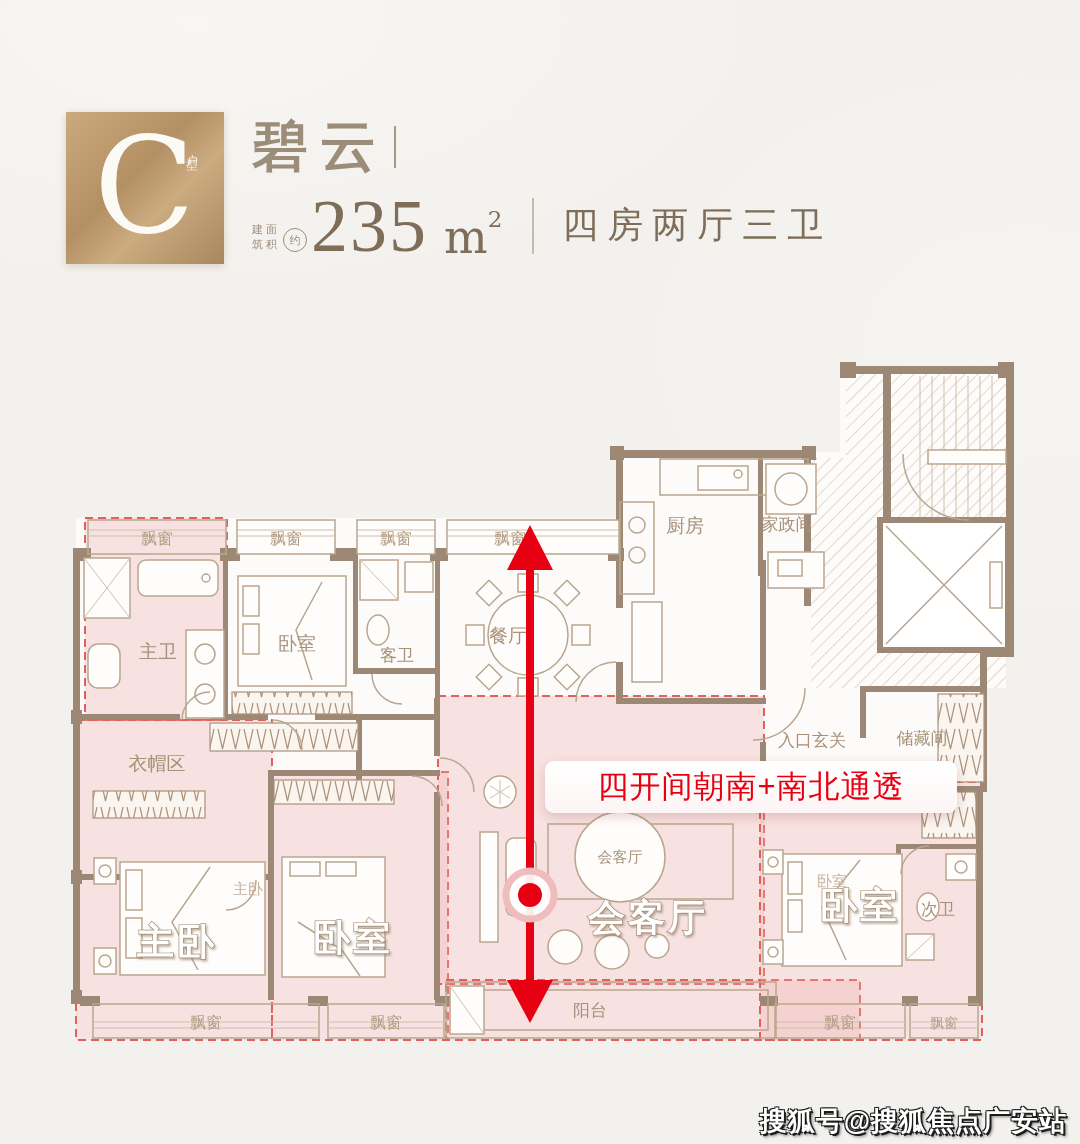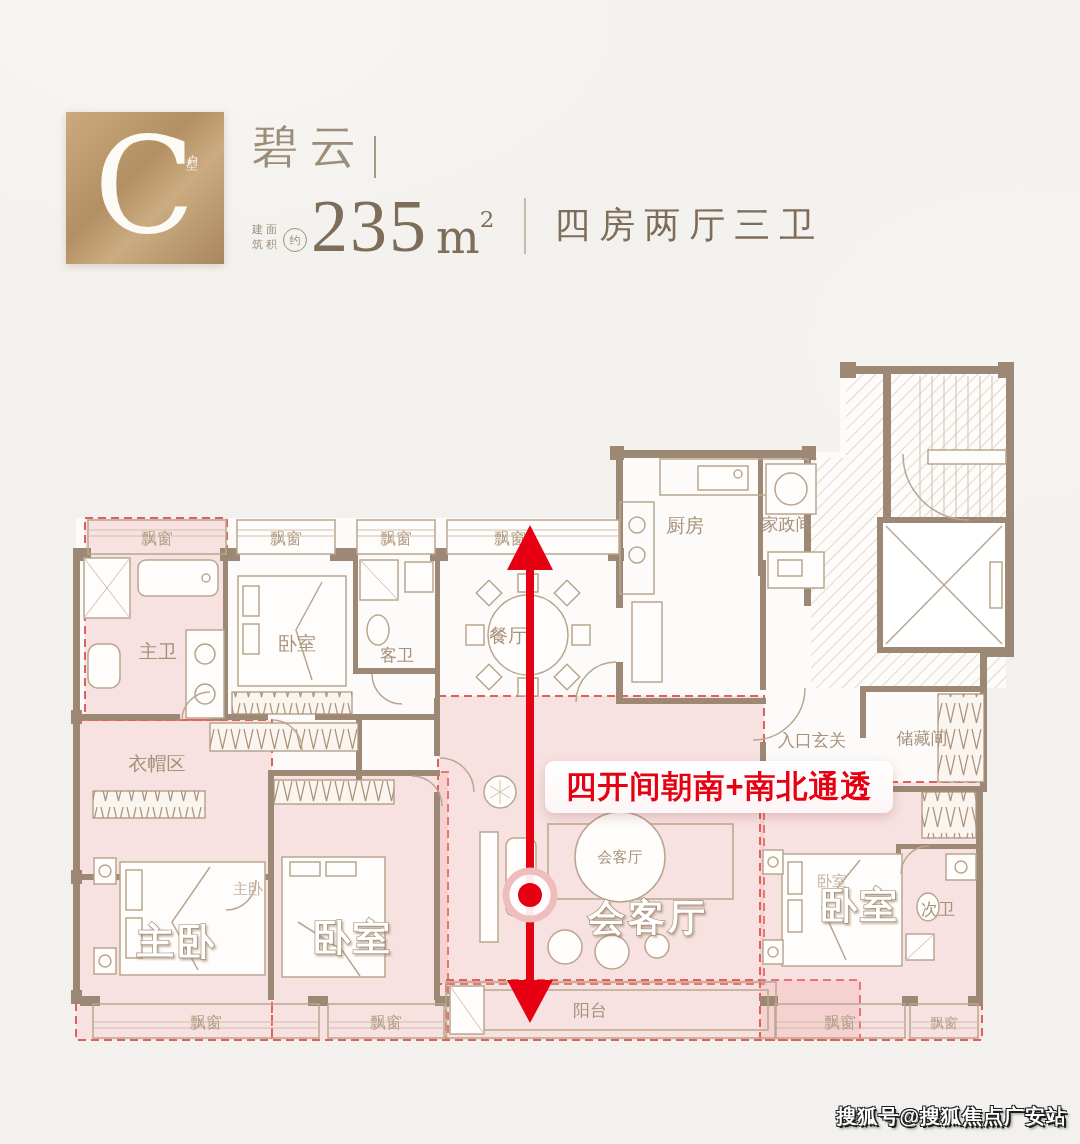--- a/index.html
+++ b/index.html
@@ -17,55 +17,55 @@
   
   .logo{position:absolute;left:66px;top:112px;width:158px;height:152px;
     background:linear-gradient(135deg,#cbaa7d 0%,#b39064 42%,#cbab80 62%,#a8875e 100%);
     box-shadow:0 2px 8px rgba(150,120,80,.28);}
   .logo .c{position:absolute;left:28px;top:-2px;font-family:"DejaVu Serif",serif;
     font-size:132px;line-height:152px;color:#fcfaf5;font-weight:400;}
   .logo .side{position:absolute;right:24px;top:32px;writing-mode:vertical-rl;
     font-size:12px;letter-spacing:5px;color:rgba(255,255,255,.85);}
 
   .title-row{position:absolute;left:252px;top:116px;height:62px;display:flex;
-    align-items:flex-end;font-weight:400;font-size:46px;letter-spacing:12px;color:#9c8d79;}
+    align-items:center;font-weight:700;font-size:56px;letter-spacing:12px;color:#9c8d79;}
   .title-row .tdiv{width:2px;height:42px;background:#a59884;margin:0 16px 0 6px;}
 
   .area-row{position:absolute;left:252px;top:186px;height:74px;display:flex;align-items:flex-end;color:#7e6e59;}
   .area-prefix{display:grid;grid-template-rows:repeat(2,13px);grid-auto-flow:column;
     gap:2px 3px;font-size:11px;color:#9c8d79;margin:0 6px 10px 0;}
   .approx{width:22px;height:22px;border:1px solid #9c8d79;border-radius:50%;
     display:flex;align-items:center;justify-content:center;font-size:11px;color:#9c8d79;
     margin:0 4px 8px 0;flex:none;}
   .area-value{font-family:Liberation Serif, serif;font-size:74px;line-height:.92;letter-spacing:2px;}
-  .area-unit{font-family:"DejaVu Serif",serif;font-size:46px;line-height:1;margin-left:8px;}
+  .area-unit{font-family:"DejaVu Serif",serif;font-size:46px;line-height:1;margin-left:16px;}
   .area-sup{font-family:"DejaVu Serif",serif;font-size:23px;vertical-align:26px;}
   .area-div{width:2px;height:56px;background:#b1a490;opacity:.7;margin:0 28px 6px 30px;}
   .layout-text{font-family:"Liberation Serif",serif;font-size:36px;letter-spacing:9px;margin-bottom:10px;margin-top:32px;}
 
   
   .plan{position:absolute;left:60px;top:362px;width:960px;height:686px;}
   .plan text{font-family:"Liberation Sans",sans-serif;}
   .pl{fill:#a8917a;font-size:17px;text-anchor:middle;}
   .bayl{fill:#b7a089;font-size:16px;text-anchor:middle;}
   .sm{fill:#c6afa0;font-size:15px;text-anchor:middle;}
   .big{fill:#ffffff;stroke:#a08a72;stroke-width:1.3px;paint-order:stroke;
     font-weight:bold;font-size:37px;letter-spacing:3px;text-anchor:middle;}
   .fn{fill:none;stroke:#b9a68f;stroke-width:1.5;}
   .fw{fill:#fffdfb;stroke:#b9a68f;stroke-width:1.5;}
   .thin{stroke:#cfc0ab;stroke-width:1;}
 
   
-  .pill{position:absolute;left:545px;top:761px;width:348px;height:52px;
+  .pill{position:absolute;left:545px;top:761px;width:412px;height:52px;
     background:linear-gradient(180deg,#ffffff 0%,#fdf5f5 100%);
     border-radius:9px;box-shadow:0 4px 12px rgba(120,40,40,.20);
     display:flex;align-items:center;justify-content:center;
-    font-size:31px;font-weight:bold;color:#e60012;letter-spacing:1px;white-space:nowrap;}
-
-  .watermark{position:absolute;right:13px;top:1103px;font-size:20px;font-weight:bold;color:#ffffff;
+    font-size:31px;font-weight:normal;color:#e60012;letter-spacing:1px;white-space:nowrap;}
+
+  .watermark{position:absolute;right:13px;top:1103px;font-size:27px;font-weight:bold;color:#ffffff;
     letter-spacing:1px;
     text-shadow:2px 2px 0 #1c1c1c,-1px -1px 0 #1c1c1c,1px -1px 0 #1c1c1c,-1px 1px 0 #1c1c1c,3px 3px 3px rgba(0,0,0,.45);}
 </style>
 </head>
 <body>
 
 <div class="page">
 
   <div class="logo">
     <div class="c">C</div>

